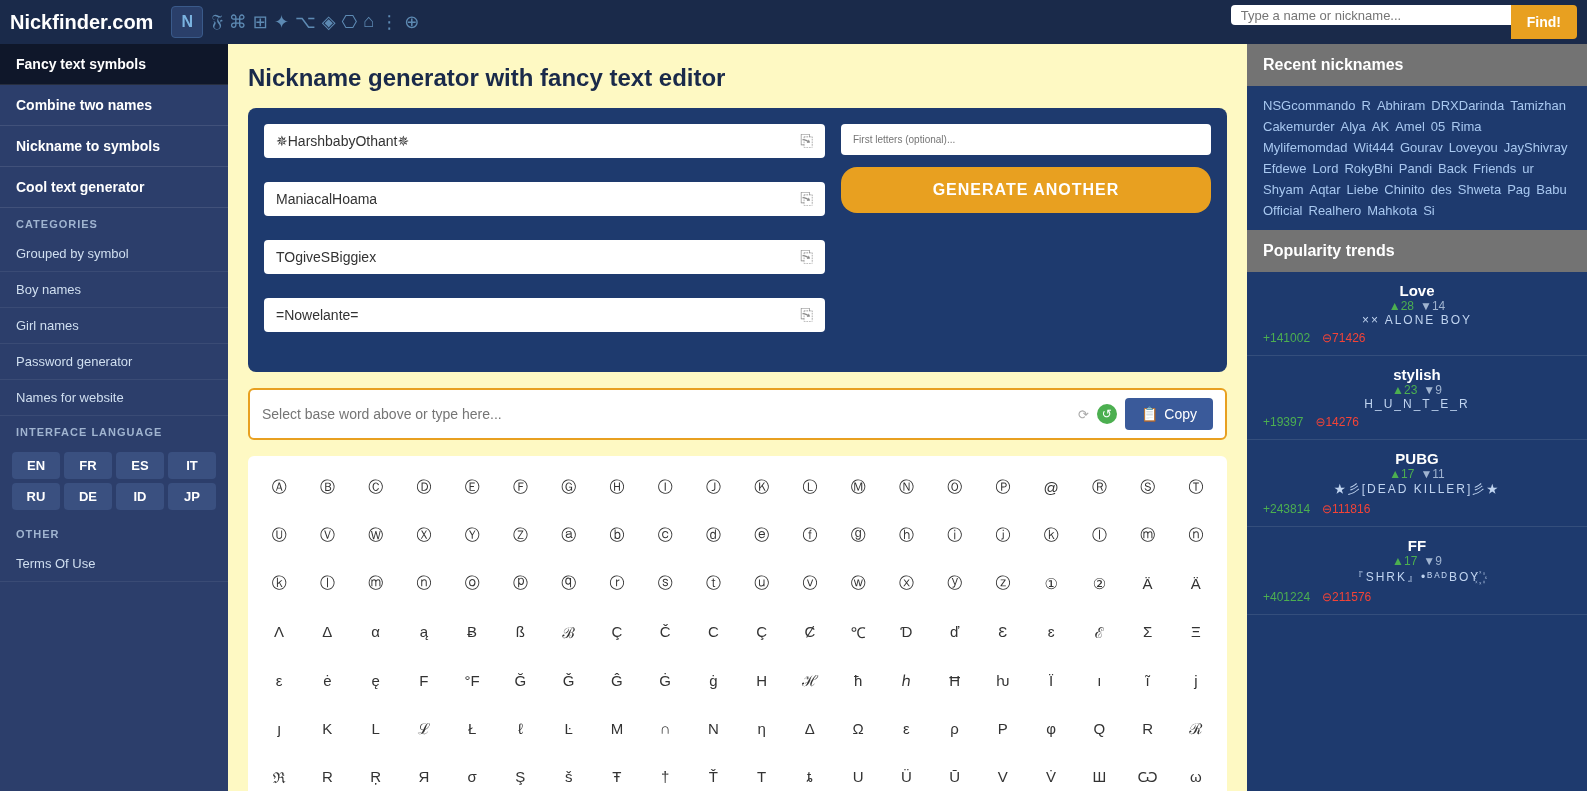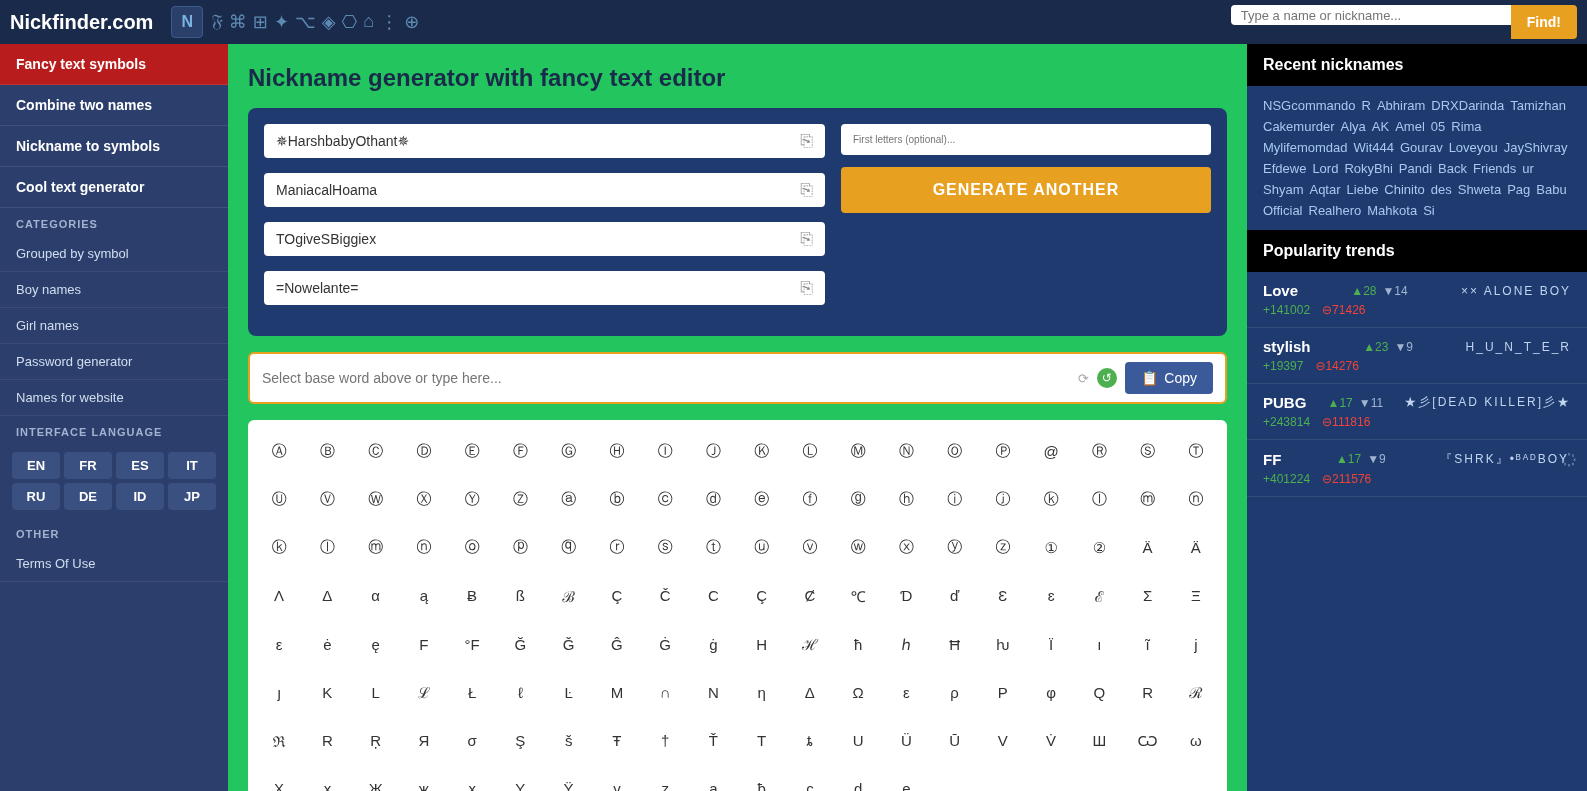--- a/index.html
+++ b/index.html
@@ -91,21 +91,21 @@
     }
     .sidebar-main-item {
       padding: 12px 16px;
       font-size: 14px;
       font-weight: bold;
       color: white;
       cursor: pointer;
       border-bottom: 1px solid rgba(255,255,255,0.1);
     }
     .sidebar-main-item.active {
-      background: #b91c1c;
+      background: #0f172a;
     }
     .sidebar-section-label {
       padding: 10px 16px 6px;
       font-size: 11px;
       font-weight: bold;
       color: #a0b4d0;
       letter-spacing: 1px;
     }
     .sidebar-sub-item {
       padding: 10px 16px;
@@ -129,21 +129,21 @@
       cursor: pointer;
       font-size: 13px;
       font-weight: bold;
     }
 
     
     .content-area {
       flex: 1;
       overflow-y: auto;
       padding: 20px;
-      background: #22c55e;
+      background: #fef9c3;
     }
     .page-title {
       font-size: 24px;
       font-weight: bold;
       color: #1a2a4a;
       margin-bottom: 16px;
     }
 
     
     .generator-box {
@@ -154,21 +154,21 @@
       display: flex;
       gap: 16px;
     }
     .nickname-suggestions {
       flex: 1;
     }
     .nick-suggestion {
       background: white;
       border-radius: 4px;
       padding: 8px 12px;
-      margin-bottom: 15px;
+      margin-bottom: 24px;
       display: flex;
       justify-content: space-between;
       align-items: center;
       font-size: 14px;
       color: #333;
     }
     .nick-suggestion .copy-icon {
       color: #888;
       cursor: pointer;
       font-size: 16px;
@@ -186,21 +186,21 @@
       font-size: 10px;
       width: 100%;
       outline: none;
       color: #999;
     }
     .generate-btn {
       background: #e8a020;
       color: white;
       border: none;
       padding: 14px;
-      border-radius: 4px;
+      border-radius: 16px;
       font-size: 16px;
       font-weight: bold;
       cursor: pointer;
       letter-spacing: 1px;
       width: 100%;
     }
 
     
     .text-editor-area {
       background: white;
@@ -262,21 +262,21 @@
 
     
     .right-panel {
       width: 340px;
       background: #1e3a6e;
       flex-shrink: 0;
       overflow-y: auto;
       color: white;
     }
     .right-section-title {
-      background: #000000;
+      background: #737373;
       padding: 12px 16px;
       font-size: 16px;
       font-weight: bold;
       color: white;
     }
     .recent-nicknames {
       padding: 12px 16px;
       display: flex;
       flex-wrap: wrap;
       gap: 6px;
@@ -289,20 +289,21 @@
 
     .trend-item {
       padding: 10px 16px;
       border-bottom: 1px solid rgba(255,255,255,0.1);
     }
     .trend-header {
       display: flex;
       justify-content: space-between;
       align-items: center;
       margin-bottom: 4px;
+      flex-direction: column;
     }
     .trend-name {
       font-size: 15px;
       font-weight: bold;
       color: white;
     }
     .trend-stats {
       display: flex;
       gap: 6px;
       align-items: center;

